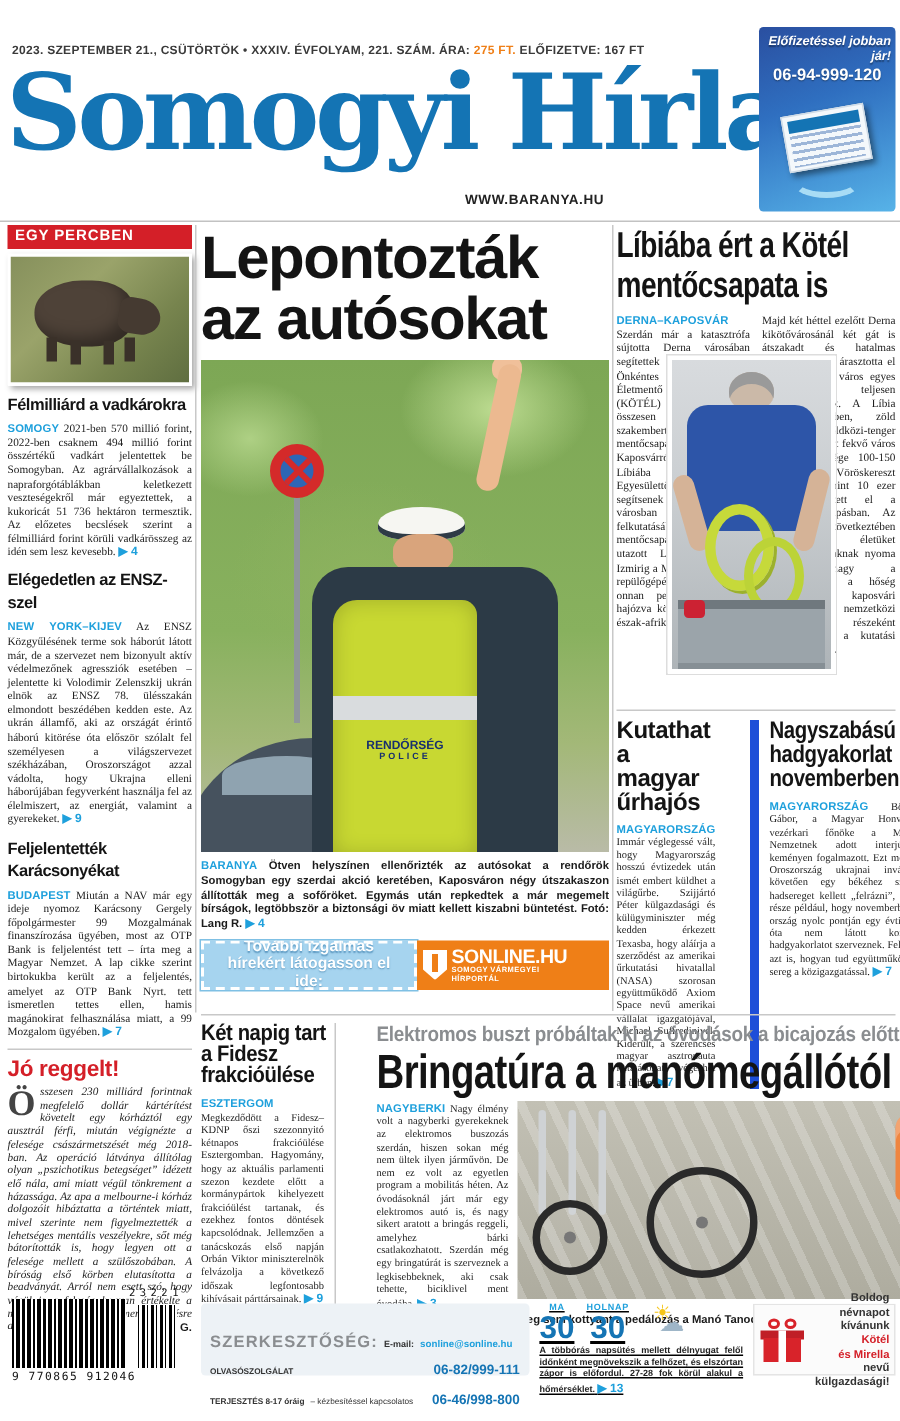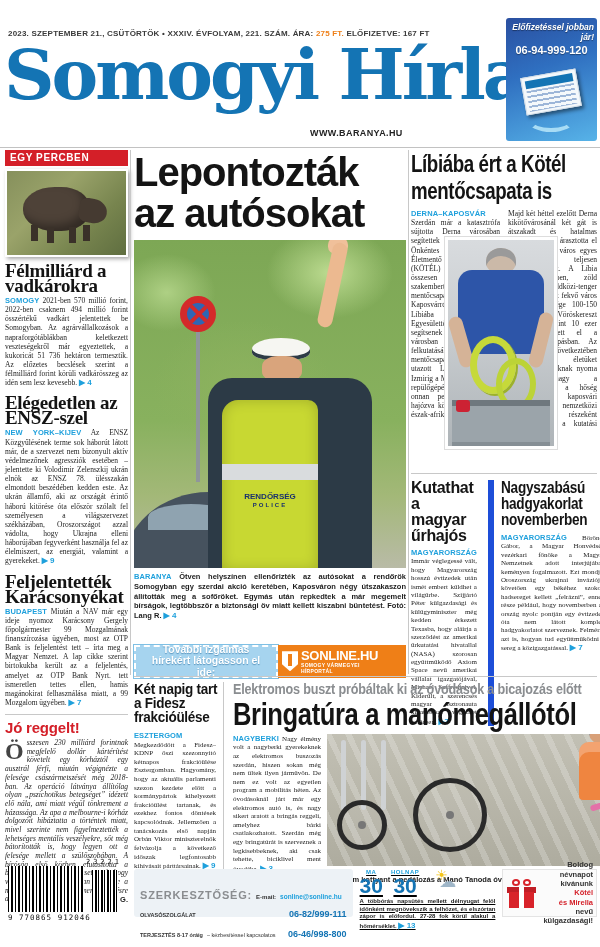--- a/index.html
+++ b/index.html
@@ -28,21 +28,21 @@
   .hl { font-family:"Liberation Sans", sans-serif; font-weight:bold; color:#141414; letter-spacing:-.3px; }
   .cx { display:inline-block; transform-origin:0 0; }
 
   
   .left-rail { position:absolute; left:5px; top:150px; width:123px; }
   .section-banner { background:#d41f28; color:#fff; font:bold 10px/16px "Liberation Sans", sans-serif; letter-spacing:.6px; padding-left:5px; height:16px; }
   .boar-photo { position:relative; margin-top:3px; height:88px; background:linear-gradient(135deg,#86905c 0%, #9aa36a 35%, #77844e 70%, #5f6e40 100%); border:2px solid #fff; box-shadow:2px 2px 4px rgba(0,0,0,.35); overflow:hidden; }
   .boar-body { position:absolute; left:16px; top:16px; width:66px; height:44px; background:#4e4238; border-radius:48% 42% 42% 48%; box-shadow:inset -6px -6px 10px rgba(0,0,0,.35); }
   .boar-head { position:absolute; left:72px; top:28px; width:28px; height:24px; background:#453a31; border-radius:35% 65% 60% 40%; transform:rotate(10deg); }
   .boar-leg { position:absolute; width:7px; height:16px; background:#3a3129; }
-  .rail-hl { font-size:19px; line-height:15px; margin-top:6px;font-family:Liberation Serif, serif; }
+  .rail-hl { font-size:11px; line-height:15px; margin-top:6px; }
   .rail-body { margin-top:3px; }
   .morning { margin-top:7px; border-top:1px solid #c8c8c8; padding-top:5px; }
   .morning-title { font:bold 15px/1 "Liberation Sans", sans-serif; color:#d41f28; letter-spacing:-.2px; }
   .morning-body { margin-top:4px; font:italic 7.5px/1.16 "Liberation Serif", serif; color:#1c1c1c; text-align:justify; }
   .dropcap { float:left; font:bold 24px/0.85 "Liberation Serif", serif; color:#444; padding:2px 3px 0 0; }
   .author { font:bold 7.5px "Liberation Sans", sans-serif; color:#1c1c1c; float:right; }
 
   .barcode-wrap { position:absolute; left:8px; top:860px; width:120px; }
   .barcode-addon-num { position:absolute; right:6px; top:-2px; font:7px "DejaVu Sans Mono", monospace; letter-spacing:3px; color:#111; }
   .barcode-bars { margin-top:6px; height:46px; display:flex; gap:8px; }
@@ -74,21 +74,21 @@
   .officer-head { position:absolute; right:104px; top:116px; width:40px; height:26px; background:#d9a47c; border-radius:40%; }
   .officer-torso { position:absolute; right:34px; top:138px; width:164px; height:200px; background:#2c3a46; border-radius:24px 24px 0 0; }
   .officer-vest { position:absolute; left:14px; top:22px; width:96px; height:170px; background:#c8d832; border-radius:16px 10px 0 0; box-shadow:inset 0 0 14px rgba(0,0,0,.2); }
   .vest-stripe { position:absolute; left:0; top:64px; width:100%; height:16px; background:#d9dcde; }
   .vest-patch { position:absolute; left:10px; top:92px; width:76px; text-align:center; font:bold 8px/1.2 "Liberation Sans", sans-serif; color:#18306e; }
   .vest-patch .sub { font-size:6px; letter-spacing:2px; }
   .car-shape { position:absolute; left:-12px; bottom:-10px; width:158px; height:86px; background:#46525e; border-radius:55% 45% 0 0 / 90% 70% 0 0; }
   .car-glass { position:absolute; left:26px; top:12px; width:86px; height:26px; background:#8fa3b0; border-radius:50% 50% 0 0; }
 
   .lead-caption { margin-top:4px; font:bold 7.5px/1.3 "Liberation Sans", sans-serif; color:#1b1b1b; text-align:justify; }
-  .promo-banner { margin-top:24px; height:33px; display:flex; }
+  .promo-banner { margin-top:6px; height:33px; display:flex; }
   .promo-left { flex:1; background:#a6d4ef; border:2px dashed #ffffff; outline:1px solid #7fc0e4; display:flex; align-items:center; justify-content:center; text-align:center; font:bold 10.5px/1.1 "Liberation Sans", sans-serif; color:#ffffff; text-shadow:0 1px 1px rgba(40,110,160,.6); padding:0 6px; }
   .promo-right { width:128px; background:#ef7f17; display:flex; align-items:center; padding-left:4px; gap:3px; }
   .shield { width:16px; height:20px; background:#fff; clip-path:polygon(0 0,100% 0,100% 65%,50% 100%,0 65%); position:relative; flex:none; }
   .shield i { position:absolute; left:6px; top:3px; width:4px; height:12px; background:#ef7f17; }
   .promo-logo { font:bold 13px/1 "Liberation Sans", sans-serif; color:#fff; letter-spacing:-.3px; }
   .promo-tagline { font:bold 5px/1.2 "Liberation Sans", sans-serif; color:#fff; letter-spacing:.3px; }
 
   
   .right-col { position:absolute; left:411px; top:150px; width:186px; }
   .libya-hl { font-size:24px; line-height:27px; width:240px; transform:scaleX(.78); letter-spacing:-.5px; }
@@ -99,30 +99,30 @@
   .rope-head { position:absolute; left:38px; top:8px; width:30px; height:26px; background:#cbb9a8; border-radius:50% 50% 45% 45%; box-shadow:inset 0 8px 0 #9a9a9a; }
   .rope-torso { position:absolute; left:10px; top:30px; width:86px; height:84px; background:#2d55a8; border-radius:14px 14px 0 0; }
   .rope-arm-l { position:absolute; left:6px; top:76px; width:14px; height:52px; background:#d5b397; border-radius:7px; transform:rotate(-16deg); }
   .rope-arm-r { position:absolute; left:86px; top:72px; width:14px; height:56px; background:#d5b397; border-radius:7px; transform:rotate(14deg); }
   .rope-coil { position:absolute; left:22px; top:96px; width:46px; height:58px; border:7px solid #c6d93a; border-radius:50%; box-shadow:2px 2px 0 #9cb12c; }
   .rope-coil2 { position:absolute; left:48px; top:118px; width:40px; height:52px; border:6px solid #bcd337; border-radius:50%; }
   .rope-box { position:absolute; left:4px; bottom:0; width:98px; height:46px; background:#9ba4aa; box-shadow:inset 0 6px 0 #6f787e, inset 0 -4px 0 #868f95; }
   .rope-red { position:absolute; left:8px; bottom:34px; width:14px; height:12px; background:#c23; border-radius:3px; }
 
   .right-divider { margin-top:6px; border-top:1px solid #c8c8c8; }
-  .minis { display:grid; grid-template-columns:1fr 1fr; column-gap:4px; margin-top:6px; }
+  .minis { display:grid; grid-template-columns:1fr 1fr; column-gap:16px; margin-top:6px; }
   .mini { padding-right:7px; }
   .mini + .mini { border-left:6px solid #1d4ed8; padding-left:7px; padding-right:0; }
   .mini-hl { font-size:16px; line-height:16px; }
   .mini-hl2 { font-size:16px; line-height:16px; width:104px; transform:scaleX(.85); }
   .mini-body { margin-top:4px; font-size:7px; line-height:1.2; }
 
   
   .hr-bottom { position:absolute; left:134px; top:676px; width:463px; border-top:1px solid #c8c8c8; }
-  .bottom-band { position:absolute; left:134px; top:682px; width:463px; display:grid; grid-template-columns:90px 1fr; column-gap:9px; }
+  .bottom-band { position:absolute; left:134px; top:682px; width:463px; display:grid; grid-template-columns:90px 1fr; column-gap:27px; }
   .fidesz { border-right:1px solid #c8c8c8; padding-right:7px; }
   .fidesz-hl { font-size:15px; line-height:14px; width:100px; transform:scaleX(.9); }
   .fidesz-body { margin-top:5px; font-size:7px; line-height:1.23; }
   .bike-kicker { font:bold 14px/1.05 "Liberation Sans", sans-serif; color:#8a8d90; letter-spacing:-.2px; width:404px; transform:scaleX(.9); transform-origin:0 0; white-space:nowrap; }
   .bike-hl { font-size:32px; line-height:32px; width:460px; transform:scaleX(.8); letter-spacing:-.5px; white-space:nowrap; margin-top:1px; }
   .bike-row { display:flex; gap:6px; margin-top:4px; }
   .bike-body { width:88px; flex:none; font-size:7px; line-height:1.23; }
   .bike-photo { position:relative; flex:1; height:132px; overflow:hidden;
     background:repeating-linear-gradient(65deg, rgba(255,255,255,.22) 0 6px, rgba(0,0,0,0) 6px 18px), linear-gradient(180deg,#c2c0b4 0%, #aeac9f 100%); }
   .rack-bar { position:absolute; width:5px; height:70px; background:#cfd2d4; top:6px; border-radius:3px; }

